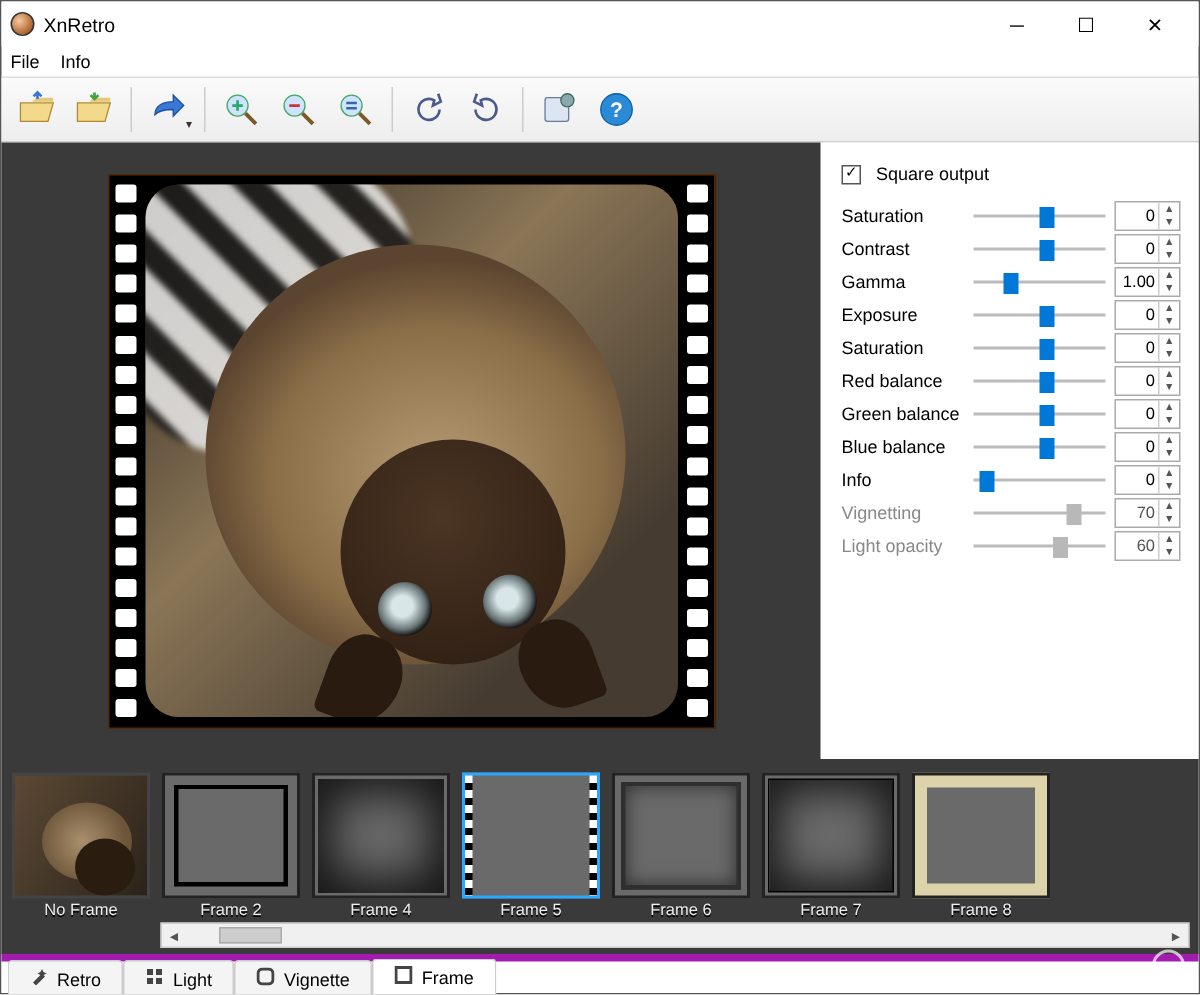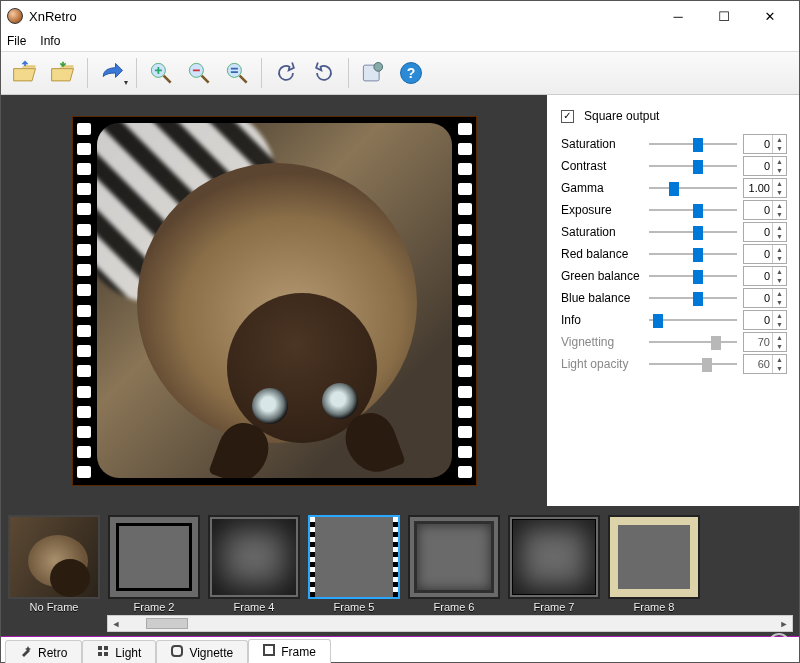--- a/index.html
+++ b/index.html
@@ -74,21 +74,21 @@
   .frame5 .sl,.frame5 .sr { position:absolute; top:0; bottom:0; width:5px; background: repeating-linear-gradient(#fff 0 5px, #000 5px 10px); }
   .frame5 .sl{ left:0 } .frame5 .sr{ right:0 }
   .frame6 .img-inner { position:absolute; inset:4px; background:#6a6a6a; box-shadow: inset 0 0 0 3px #2f2f2f, inset 0 0 12px 4px rgba(0,0,0,.5); }
   .frame7 .img-inner { position:absolute; inset:2px; background:#6a6a6a; border:1px solid #000; box-shadow: inset 0 0 26px 8px rgba(0,0,0,.75); }
   .frame8 .img { background:#dcd3ab; }
   .frame8 .img-inner { position:absolute; inset:8px; background:#6a6a6a; }
   .hscroll { height: 17px; background: #f0f0f0; display: flex; align-items: center; margin: 0 6px 4px 106px; border: 1px solid #ccc; }
   .hscroll .arrow { width: 16px; text-align: center; font-size: 9px; color: #555; }
   .hscroll .track { flex: 1; position: relative; height: 100%; }
   .hscroll .bar { position: absolute; left: 22px; width: 42px; top: 2px; bottom: 2px; background: #cdcdcd; border: 1px solid #aaa; }
-  .tabs { height: 26px; background: #fff; border-top: 1px solid #a21caf; display: flex; align-items: flex-end; padding: 0 4px; gap: 0; }
+  .tabs { height: 26px; background: #fff; border-top: 5px solid #a21caf; display: flex; align-items: flex-end; padding: 0 4px; gap: 0; }
   .tab { padding: 4px 14px 3px; border: 1px solid #ccc; border-bottom: none; background: #f4f4f4; font-size: 12px; display: flex; align-items: center; gap: 6px; cursor: pointer; border-radius: 3px 3px 0 0; position: relative; top: 1px; }
   .tab.active { background: #fff; border-bottom: 1px solid #fff; font-weight: 400; }
   .tab .ic { width: 12px; height: 12px; display: inline-block; }
   .watermark { position: absolute; right: 10px; bottom: 8px; color: rgba(255,255,255,.75); font-size: 22px; font-weight: 600; letter-spacing: .5px; font-style: italic; display: flex; align-items: center; gap: 4px; }
   .watermark .g { width: 22px; height: 22px; border-radius: 50%; border: 2px solid rgba(255,255,255,.7); display: inline-flex; align-items: center; justify-content: center; font-size: 12px; font-style: normal; }
   .chk { width:13px; height:13px; border:1px solid #555; display:inline-flex; align-items:center; justify-content:center; font-size:10px; line-height:10px; margin-right:4px; }
 </style>
 </head>
 <body>
 

